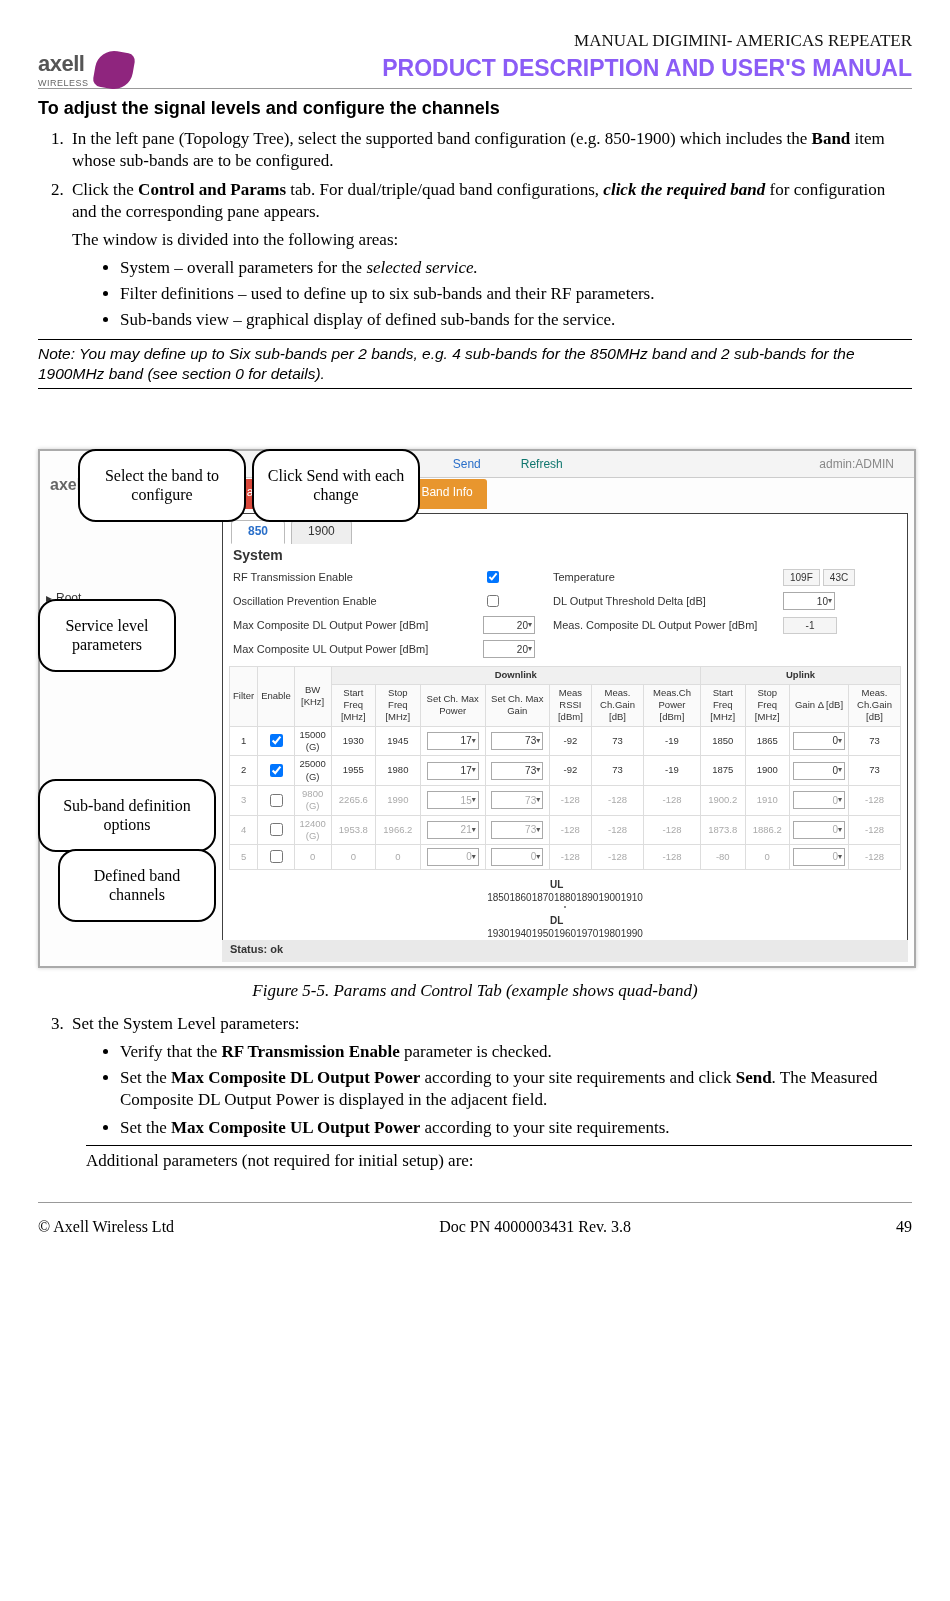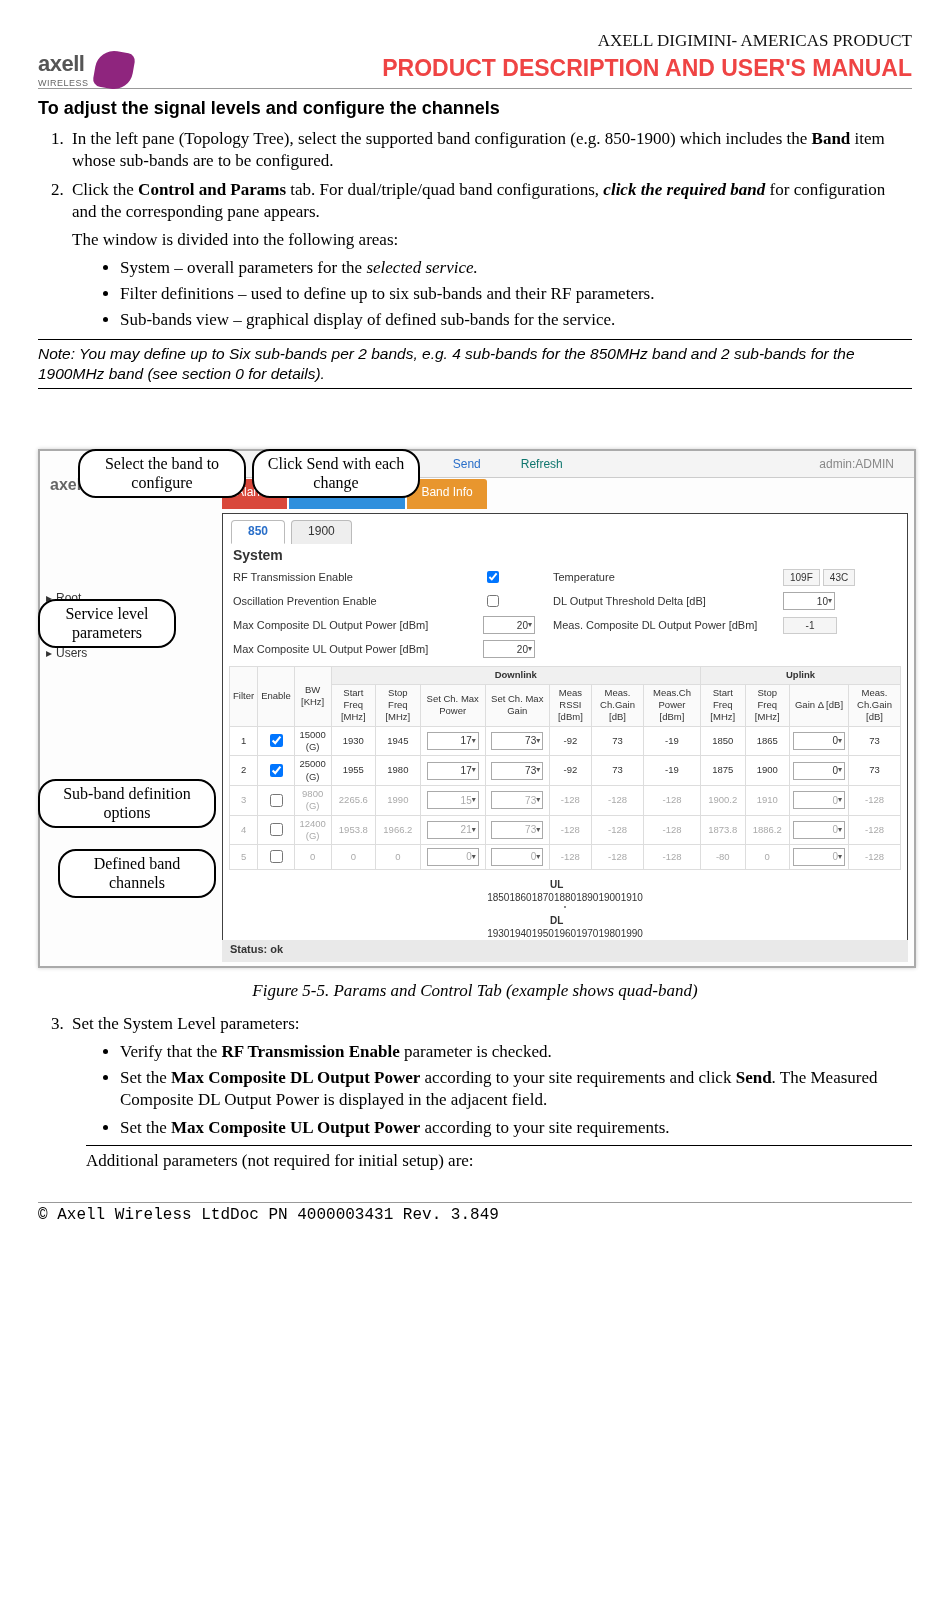--- a/index.html
+++ b/index.html
@@ -52,21 +52,21 @@
   .doc-title-small {
     font-family: "Times New Roman", serif;
     font-variant: small-caps;
     font-size: 17px;
     color: #111;
   }
   .doc-title-large {
     font-family: Arial, Helvetica, sans-serif;
     font-size: 23px;
     font-weight: bold;
-    color: #ef4444;
+    color: #8b5cf6;
     margin-top: 2px;
   }
   .section-heading {
     font-family: Arial, Helvetica, sans-serif;
     font-size: 18px;
     font-weight: bold;
     margin: 6px 0 8px 0;
   }
   ol.main-steps {
     padding-left: 30px;
@@ -95,21 +95,21 @@
     position: relative;
     width: 100%;
     margin-top: 18px;
     margin-bottom: 12px;
   }
   .callout {
     position: absolute;
     border: 2px solid #000;
     border-radius: 18px;
     background: #fff;
-    padding: 4px 12px;
+    padding: 16px 12px;
     font-family: "Times New Roman", serif;
     font-size: 16px;
     text-align: center;
     line-height: 1.15;
     z-index: 20;
   }
   .screenshot {
     position: relative;
     width: 100%;
     height: 515px;
@@ -237,41 +237,41 @@
     margin: 6px 0 10px 0;
   }
   .bottom-note {
     border-top: 1.2px solid #000;
     padding-top: 4px;
     margin-top: 6px;
     font-family: "Times New Roman", serif;
   }
   .page-footer {
     display: flex;
-    justify-content: flex-start;
+    justify-content: space-between;
     border-top: 1.2px solid #999;
     margin-top: 30px;
-    padding-top: 2px;
+    padding-top: 14px;
     font-size: 16px;
-    font-family: Liberation Mono, monospace;
+    font-family: Liberation Serif, serif;
   }
 </style>
 </head>
 <body>
 
 <div class="page-header">
   <div class="logo-area">
     <div>
       <div class="logo-text">axell</div>
       <div class="logo-sub">WIRELESS</div>
     </div>
     <div class="logo-swirl"></div>
   </div>
   <div class="header-titles">
-    <div class="doc-title-small">AXELL DIGIMINI- AMERICAS PRODUCT</div>
+    <div class="doc-title-small">MANUAL DIGIMINI- AMERICAS REPEATER</div>
     <div class="doc-title-large">PRODUCT DESCRIPTION AND USER'S MANUAL</div>
   </div>
 </div>
 
 <div class="section-heading">To adjust the signal levels and configure the channels</div>
 
 <ol class="main-steps">
   <li>
     <span>In the left pane (Topology Tree), select the supported band configuration (e.g. 850-1900) which includes the </span><b>Band</b><span> item whose sub-bands are to be configured.</span>
   </li>

